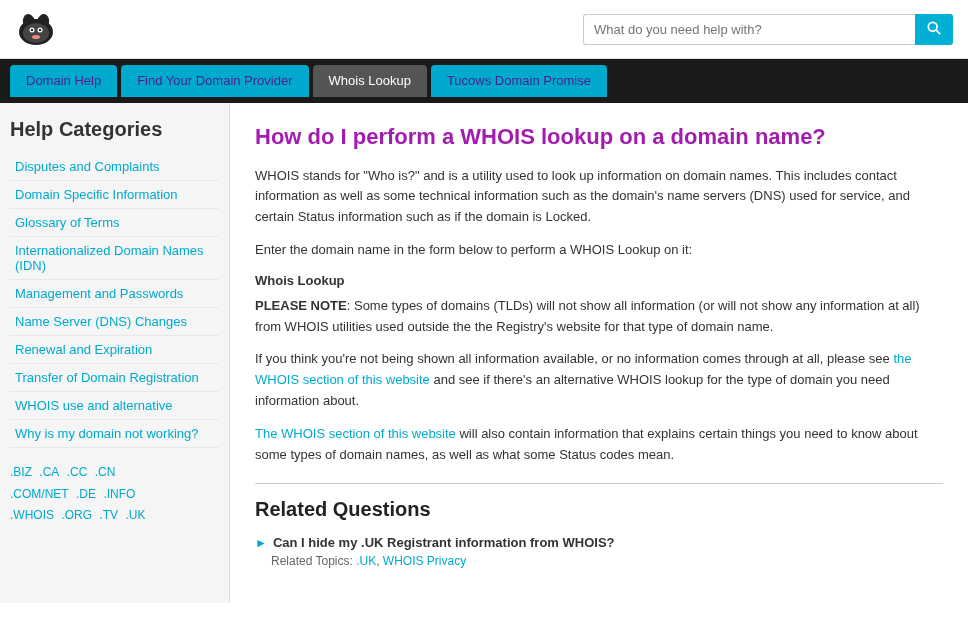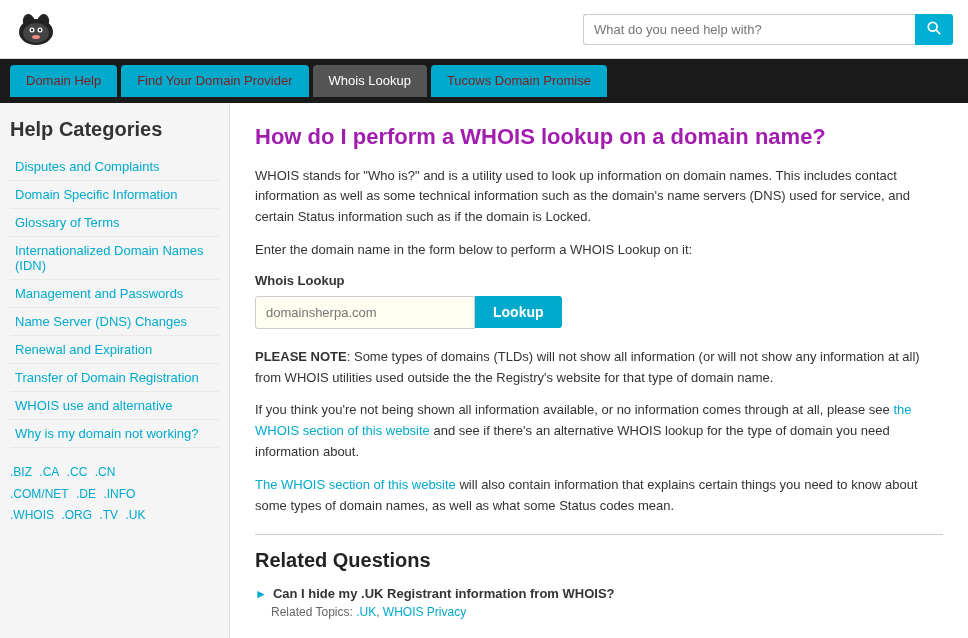--- a/index.html
+++ b/index.html
@@ -69,21 +69,21 @@
       color: white;
       font-size: 13px;
       cursor: pointer;
       border-radius: 4px 4px 0 0;
       text-decoration: none;
       display: inline-block;
       line-height: 1.3;
     }
     .nav-item.blue {
       background: #00aacc;
-      color: #7f1d1d;
+      color: #4c1d95;
     }
     .nav-item.active {
       background: #555;
       color: white;
     }
 
     
     #main {
       display: flex;
       min-height: 500px;
@@ -294,24 +294,20 @@
     </div>
   </div>
 
   <div id="content">
     <h1 id="page-title">How do I perform a WHOIS lookup on a domain name?</h1>
 
     <p class="content-para">WHOIS stands for "Who is?" and is a utility used to look up information on domain names.  This includes contact information as well as some technical information such as the domain's name servers (DNS) used for service, and certain Status information such as if the domain is Locked.</p>
     <p class="content-para">Enter the domain name in the form below to perform a WHOIS Lookup on it:</p>
 
     <span class="whois-lookup-label">Whois Lookup</span>
-    <div id="whois-form">
-      <input type="text" id="whois-input" placeholder="domainsherpa.com" style="">
-      <button id="lookup-button">Lookup</button>
-    </div>
 
     <p class="note-text">
       <strong>PLEASE NOTE</strong><span>: Some types of domains (TLDs) will not show all information (or will not show any information at all) from WHOIS utilities used outside the the Registry's website for that type of domain name.</span>
     </p>
 
     <p class="content-para">
       <span>If you think you're not being shown all information available, or no information comes through at all, please see </span><a class="link-blue">the WHOIS section of this website</a><span> and see if there's an alternative WHOIS lookup  for the type of domain you need information about.</span>
     </p>
 
     <p class="content-para">

